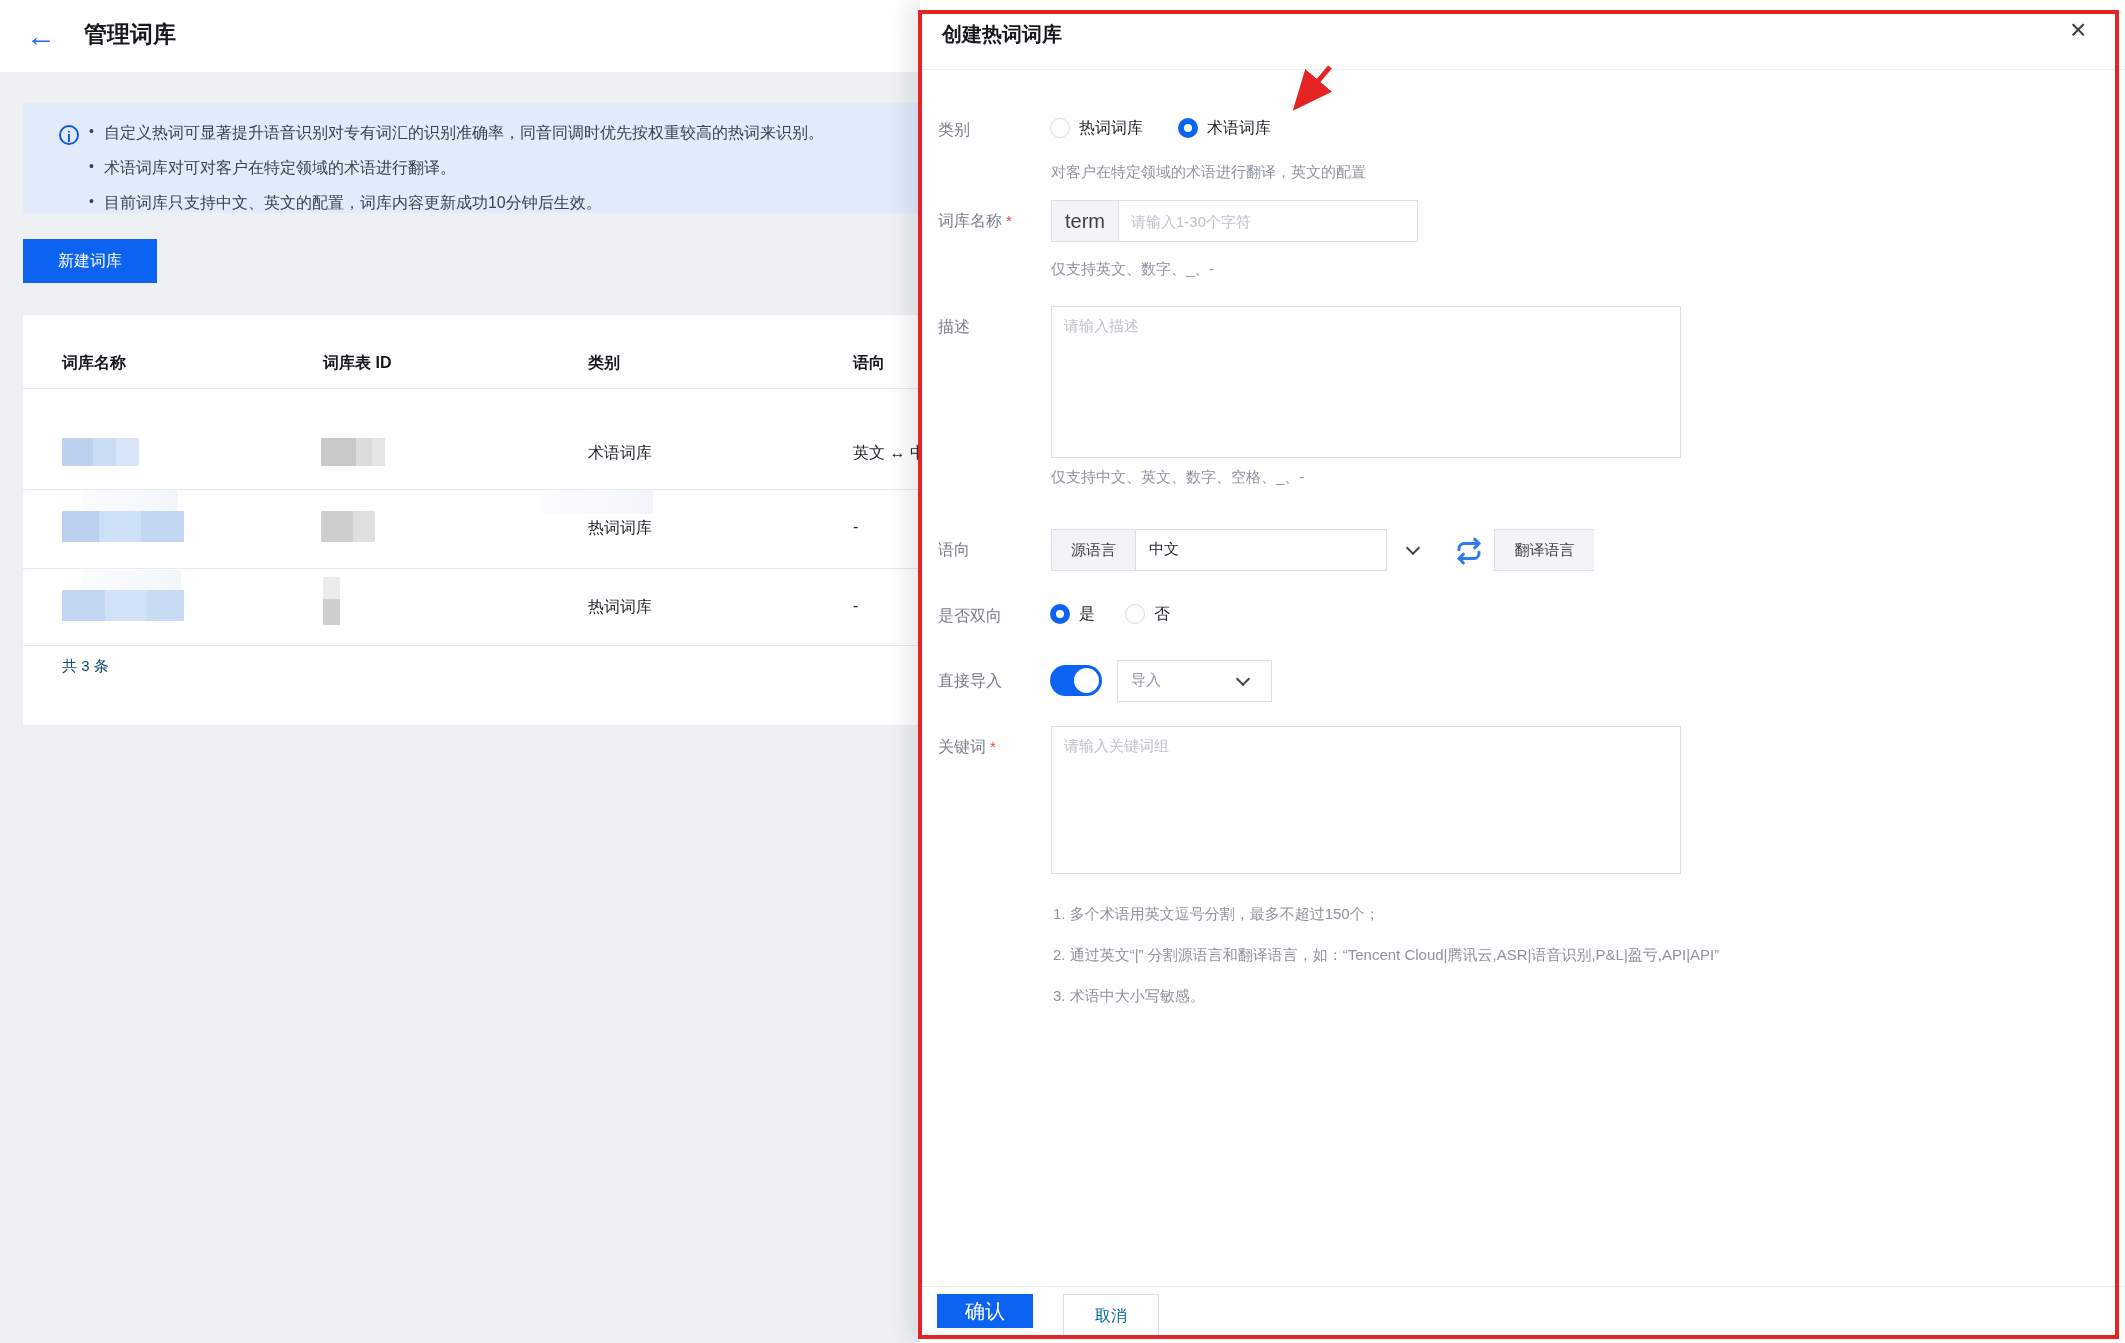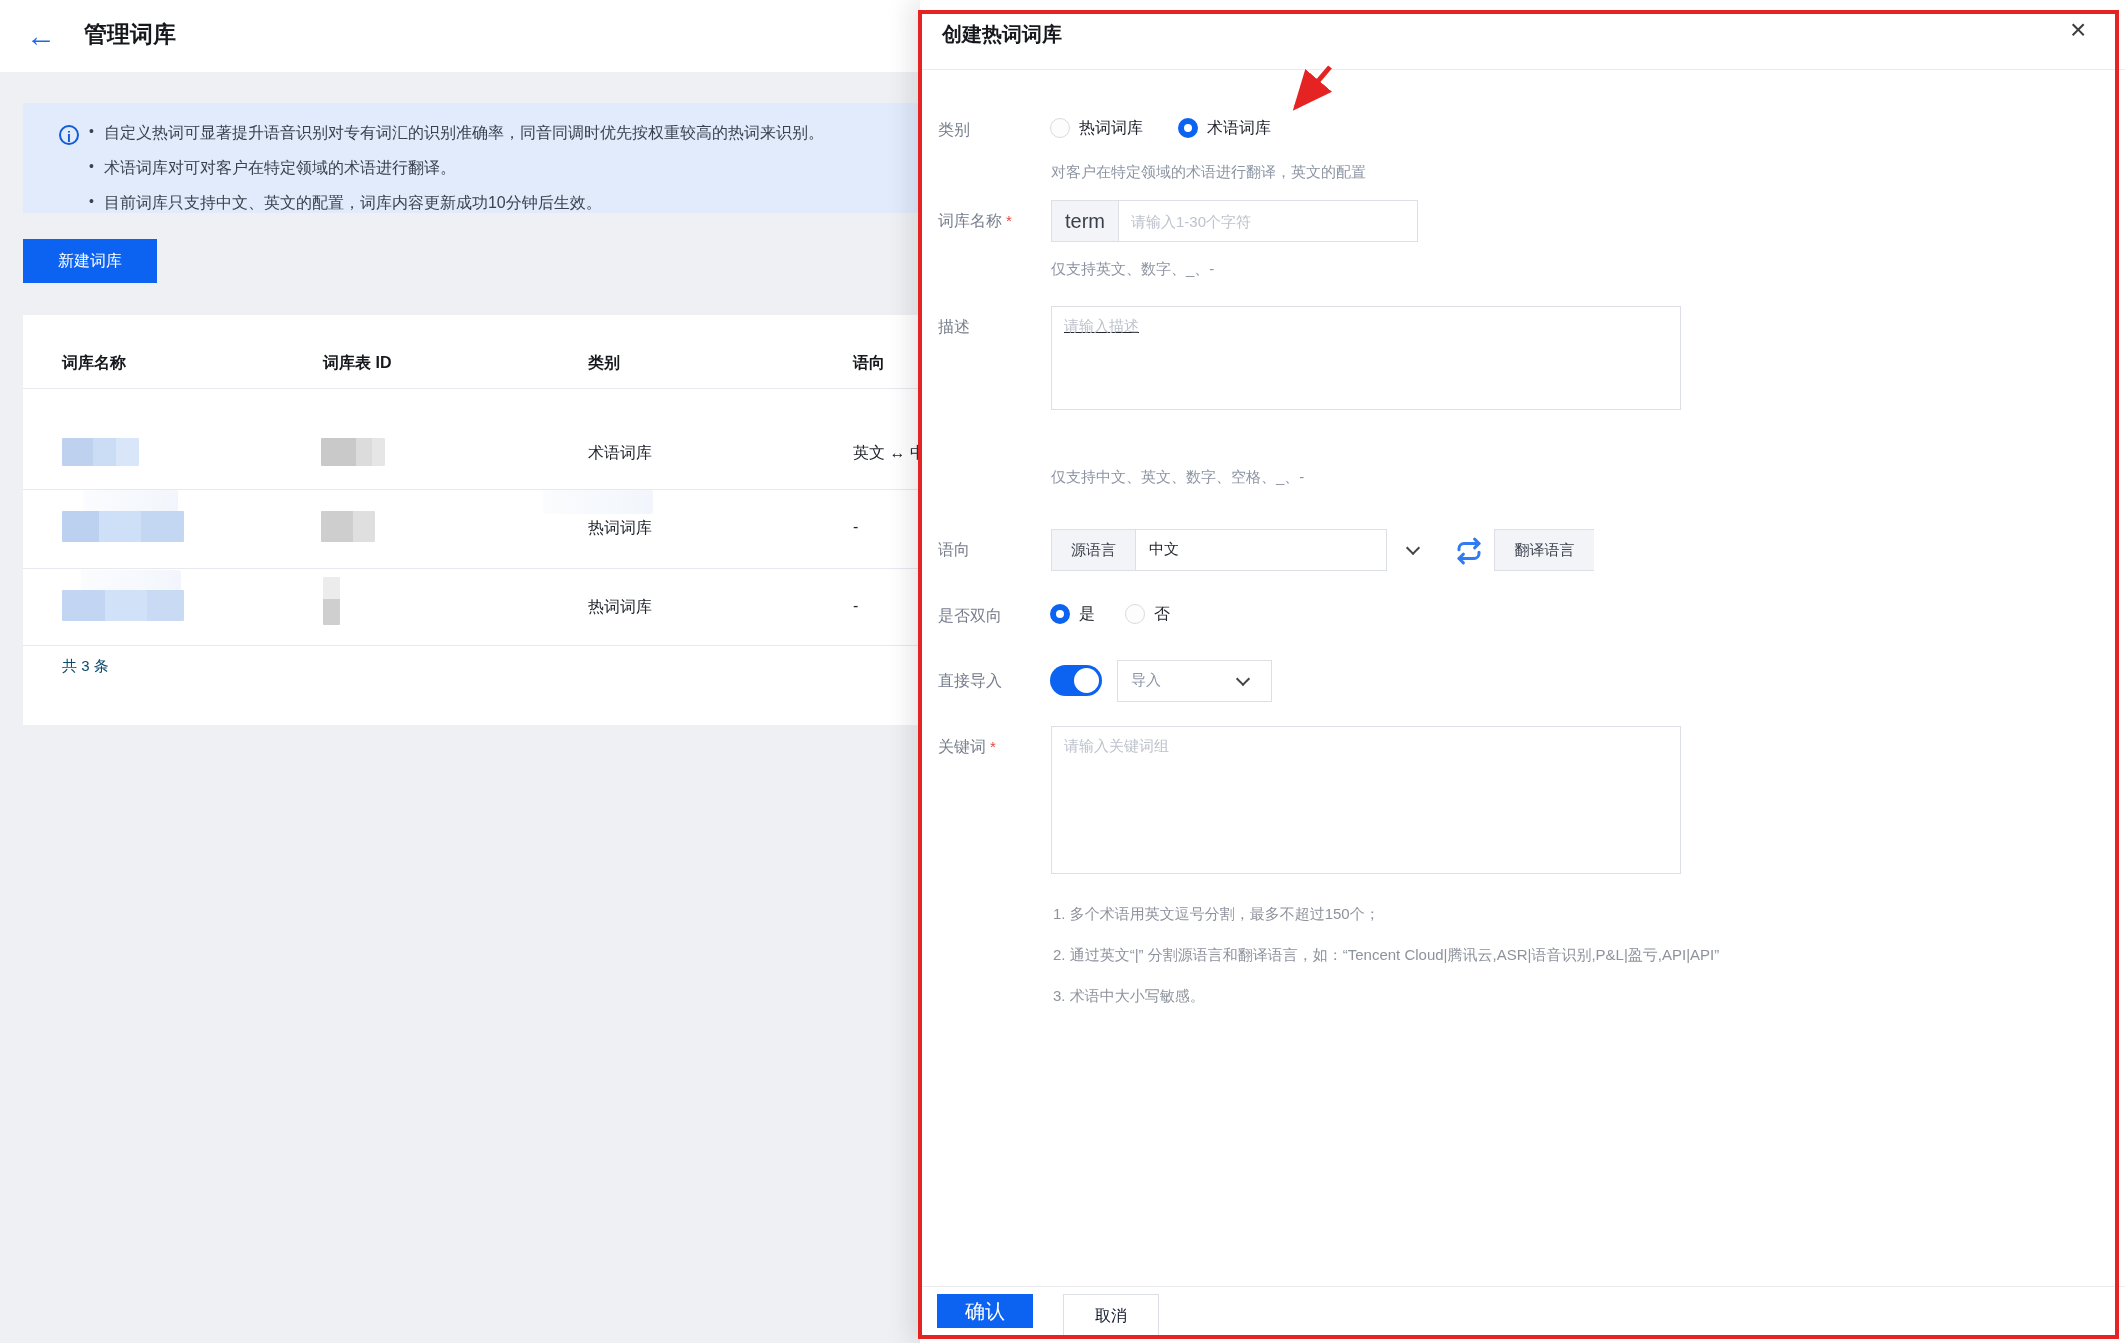--- a/index.html
+++ b/index.html
@@ -64,21 +64,21 @@
   .sel-prefix{position:absolute;height:42px;background:#f3f4f7;border:1px solid #dcdfe6;border-right:none;
     font-size:15px;color:#3a404b;text-align:center;line-height:40px;}
 
   .toggle{position:absolute;width:52px;height:31px;border-radius:16px;background:#0c63f2;cursor:pointer;}
   .toggle .knob{position:absolute;right:3px;top:3px;width:25px;height:25px;border-radius:50%;background:#fff;}
 
   .note{position:absolute;left:133px;font-size:15px;color:#8d929c;white-space:nowrap;}
 
   .footer-hline{position:absolute;left:0;top:1286px;width:1205px;height:1px;background:#ececf0;}
   .confirm-btn{position:absolute;left:17px;top:1294px;width:96px;height:34px;font-size:20px;}
-  .cancel-btn{position:absolute;left:143px;top:1294px;width:96px;height:45px;background:#fff;color:#0f172a;
+  .cancel-btn{position:absolute;left:143px;top:1294px;width:96px;height:45px;background:#fff;color:#0369a1;
     border:1px solid #dcdfe6;font-size:16px;cursor:pointer;}
 
   
   .anno-rect{position:absolute;left:918px;top:10px;width:1201px;height:1329px;border:4px solid #e52323;
     z-index:10;pointer-events:none;}
   .anno-arrow{position:absolute;left:1268px;top:55px;z-index:11;pointer-events:none;}
 </style>
 </head>
 <body>
 
@@ -150,21 +150,21 @@
     <span class="helper" style="left:131px;top:163px">对客户在特定领域的术语进行翻译，英文的配置</span>
 
     <span class="f-label" style="top:211px"><span>词库名称</span><span class="req">*</span></span>
     <div class="inp-group" style="left:131px;top:200px;width:367px">
       <span class="prefix" style="left:0;width:68px">term</span>
       <input class="text-inp" style="left: 68px; width: 299px;" placeholder="请输入1-30个字符">
     </div>
     <span class="helper" style="left:131px;top:260px">仅支持英文、数字、_、-</span>
 
     <span class="f-label" style="top:317px">描述</span>
-    <textarea class="ta" style="left: 131px; top: 306px; width: 630px; height: 104px; text-decoration: underline;" placeholder="请输入描述"></textarea>
+    <textarea class="ta" style="left: 131px; top: 306px; width: 630px; height: 152px;" placeholder="请输入描述"></textarea>
     <span class="helper" style="left:131px;top:468px">仅支持中文、英文、数字、空格、_、-</span>
 
     <span class="f-label" style="top:540px">语向</span>
     <span class="sel-prefix" style="left:131px;top:529px;width:84px">源语言</span>
     <div class="sel" style="left:215px;top:529px;width:252px">
       <span class="val">中文</span>
       <span class="chev" style="left:272px"></span>
     </div>
     <span class="anno-arrow" style="left:534px;top:536px;position:absolute">
       <svg width="30" height="30" viewBox="0 0 24 24" fill="none" stroke="#2f7bf0" stroke-width="2.4" stroke-linecap="round" stroke-linejoin="round">

